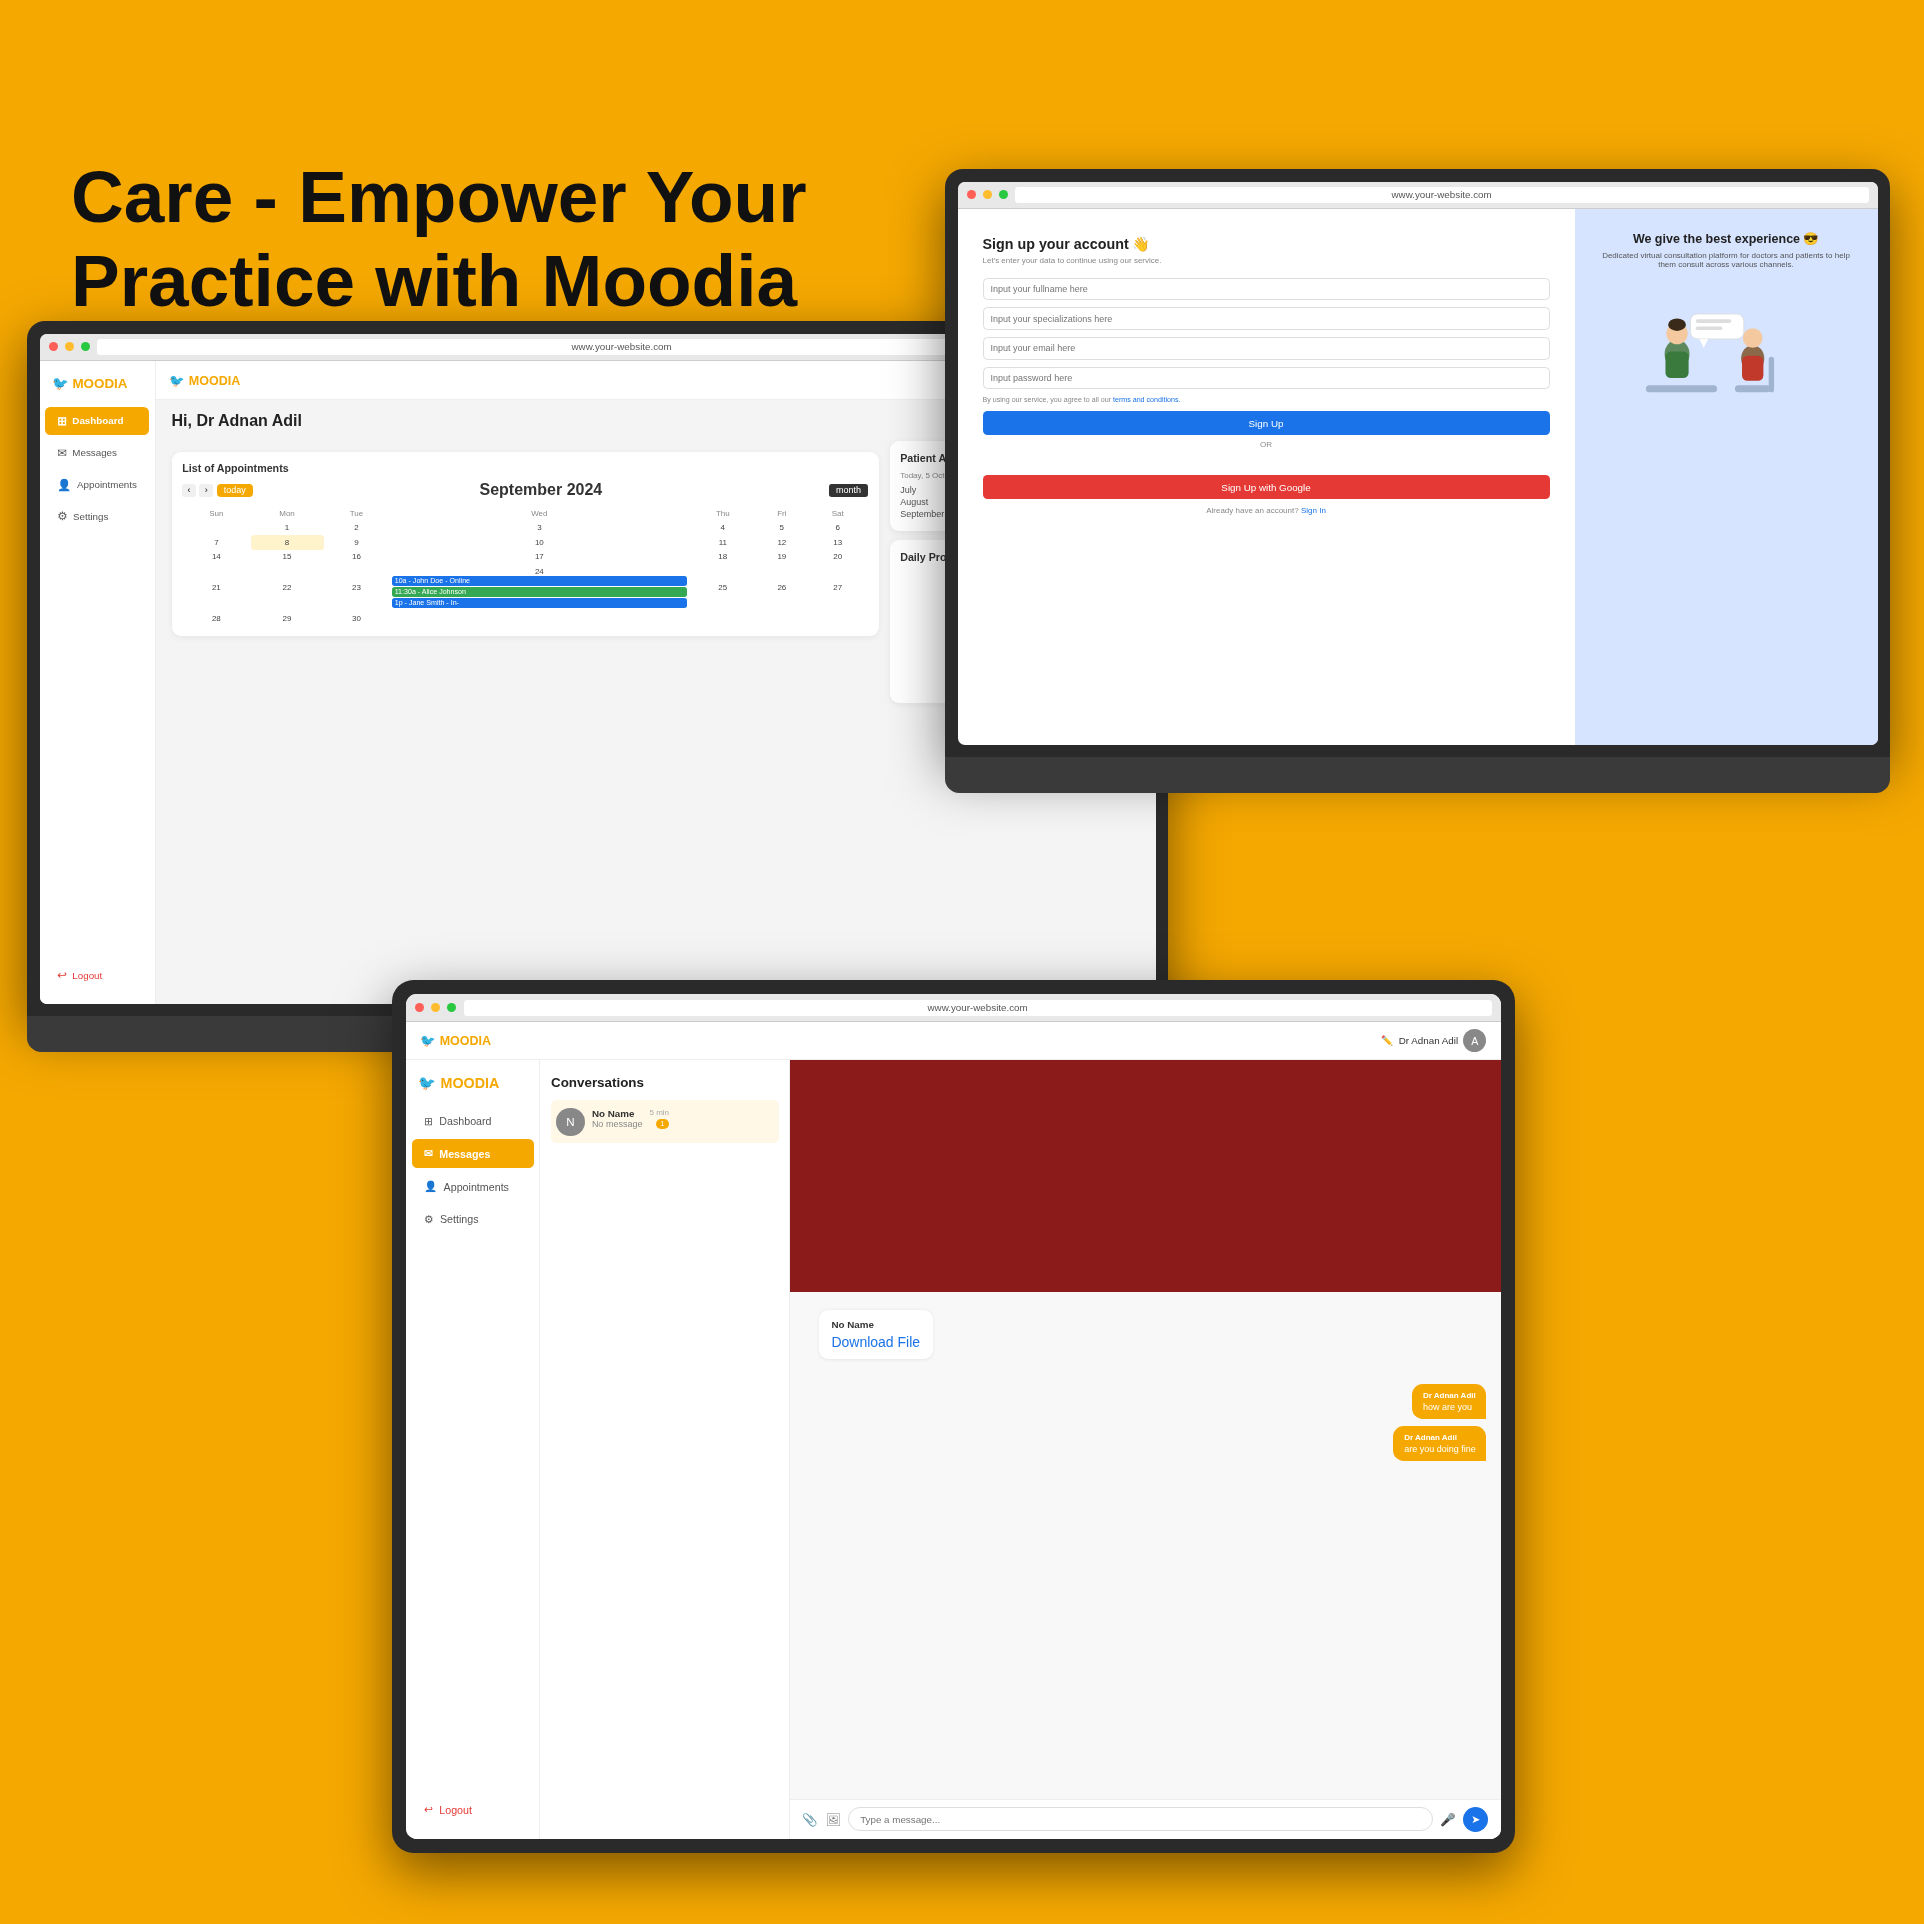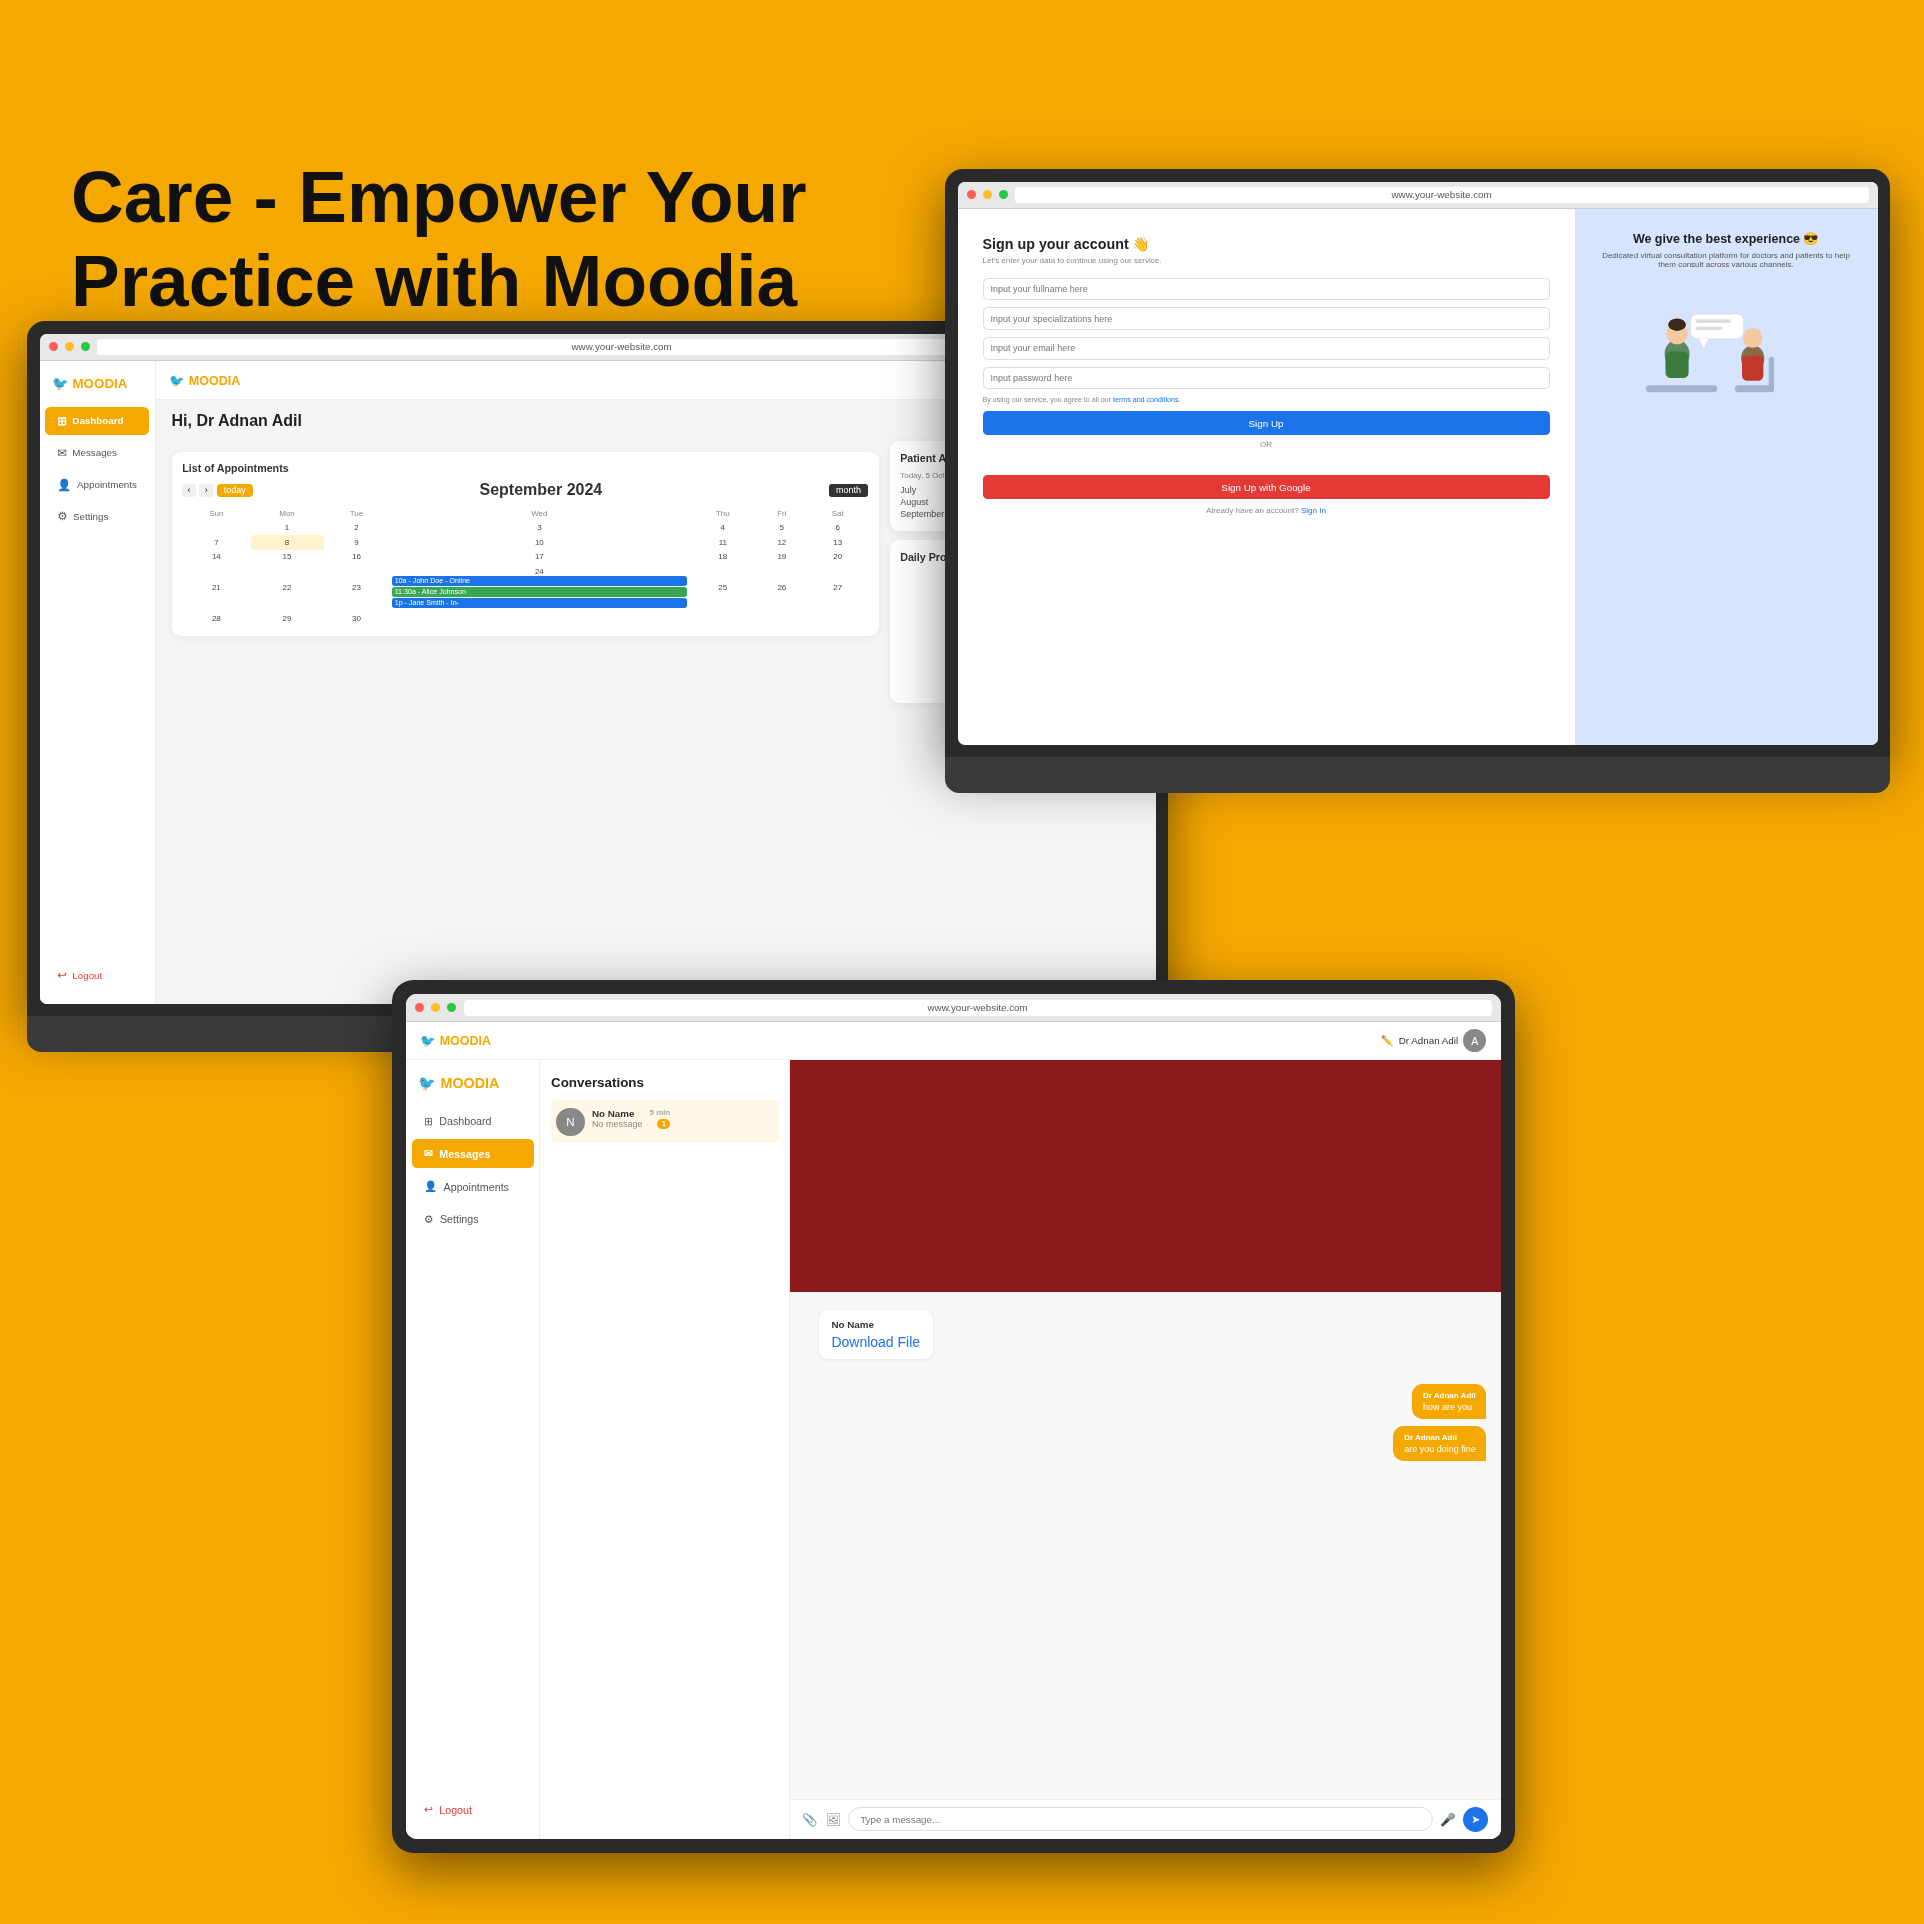--- a/index.html
+++ b/index.html
@@ -853,21 +853,21 @@
         </div>
 
         <div class="conversations-panel">
           <div class="conv-title">Conversations</div>
           <div class="conv-item active">
             <div class="conv-avatar" style="background:#888;">N</div>
             <div>
               <div class="conv-name">No Name</div>
               <div class="conv-msg">No message</div>
             </div>
-            <div style="display:flex;flex-direction:column;align-items:flex-end;gap:2.7px;font-weight:bold;">
+            <div style="display:flex;flex-direction:column;align-items:flex-end;gap:2.7px;">
               <span class="conv-time">5 min</span>
               <span class="badge">1</span>
             </div>
           </div>
         </div>
 
         <div class="chat-area">
           <div class="chat-image"></div>
           <div style="padding: 7.1px 14.3px;">
             <div class="chat-file-bubble">

